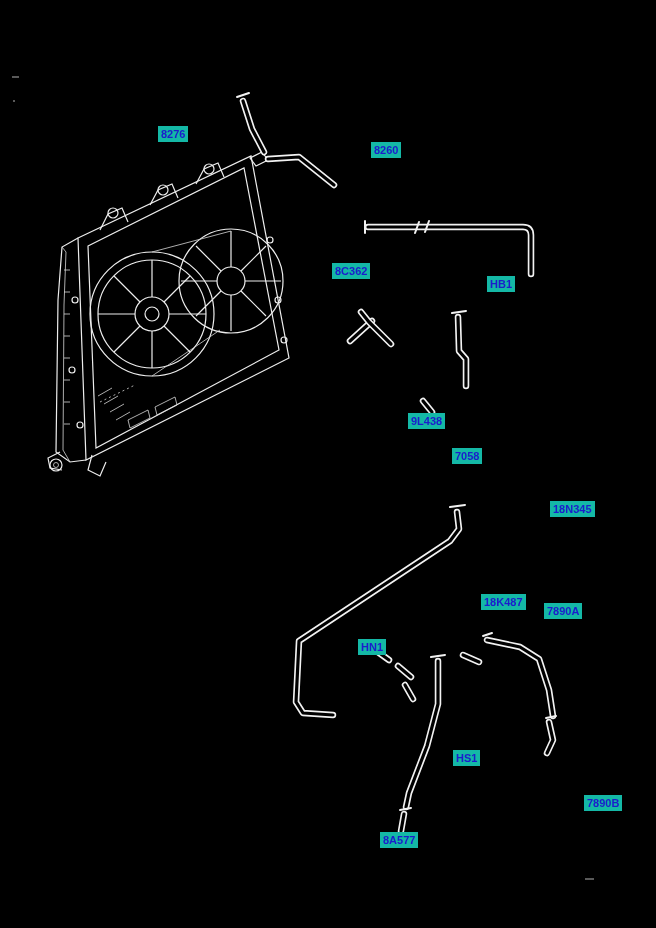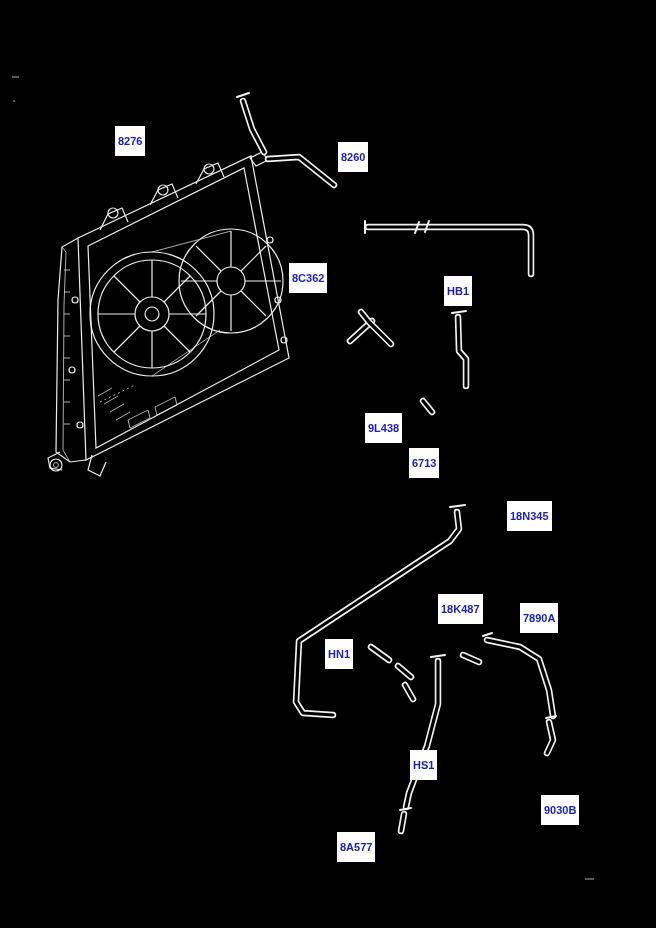--- a/index.html
+++ b/index.html
@@ -52,27 +52,28 @@
     stroke-linecap: round;
   }
   .mark {
     stroke: #777;
     stroke-width: 1.5;
     fill: none;
   }
   
   .callout {
     position: absolute;
-    background: #ffffff;
+    background: #14b8a6;
     color: #1c1ccc;
     font-size: 11px;
     font-weight: bold;
     line-height: 14px;
-    padding: 8px 3px;
+    padding: 1px 3px;
     white-space: nowrap;
+    margin-left: 43px;
   }
 </style>
 </head>
 <body>
 
 <div class="canvas">
 
   <svg width="656" height="928" viewBox="0 0 656 928">
 
     <g>
@@ -199,27 +200,27 @@
         <path class="cap" d="M431 657 L445 655"></path>
         <path class="cap" d="M400 810 L411 808"></path>
         <path class="cap" d="M483 636 L492 633"></path>
         <path class="cap" d="M546 718 L556 716"></path>
       </g>
     </g>
   </svg>
 
   <div>
     <div class="callout" style="left:115px;top:126px">8276</div>
-    <div class="callout" style="left:338px;top:142px">8260</div>
+    <div class="callout" style="left:328px;top:142px">8260</div>
     <div class="callout" style="left:289px;top:263px">8C362</div>
     <div class="callout" style="left:444px;top:276px">HB1</div>
     <div class="callout" style="left:365px;top:413px">9L438</div>
-    <div class="callout" style="left:409px;top:448px">6713</div>
+    <div class="callout" style="left:409px;top:448px">7058</div>
     <div class="callout" style="left:507px;top:501px">18N345</div>
     <div class="callout" style="left:438px;top:594px">18K487</div>
-    <div class="callout" style="left:520px;top:603px">7890A</div>
-    <div class="callout" style="left:325px;top:639px">HN1</div>
+    <div class="callout" style="left:501px;top:603px">7890A</div>
+    <div class="callout" style="left:315px;top:639px">HN1</div>
     <div class="callout" style="left:410px;top:750px">HS1</div>
-    <div class="callout" style="left:541px;top:795px">9030B</div>
+    <div class="callout" style="left:541px;top:795px">7890B</div>
     <div class="callout" style="left:337px;top:832px">8A577</div>
   </div>
 
 </div>
 
 </body></html>

